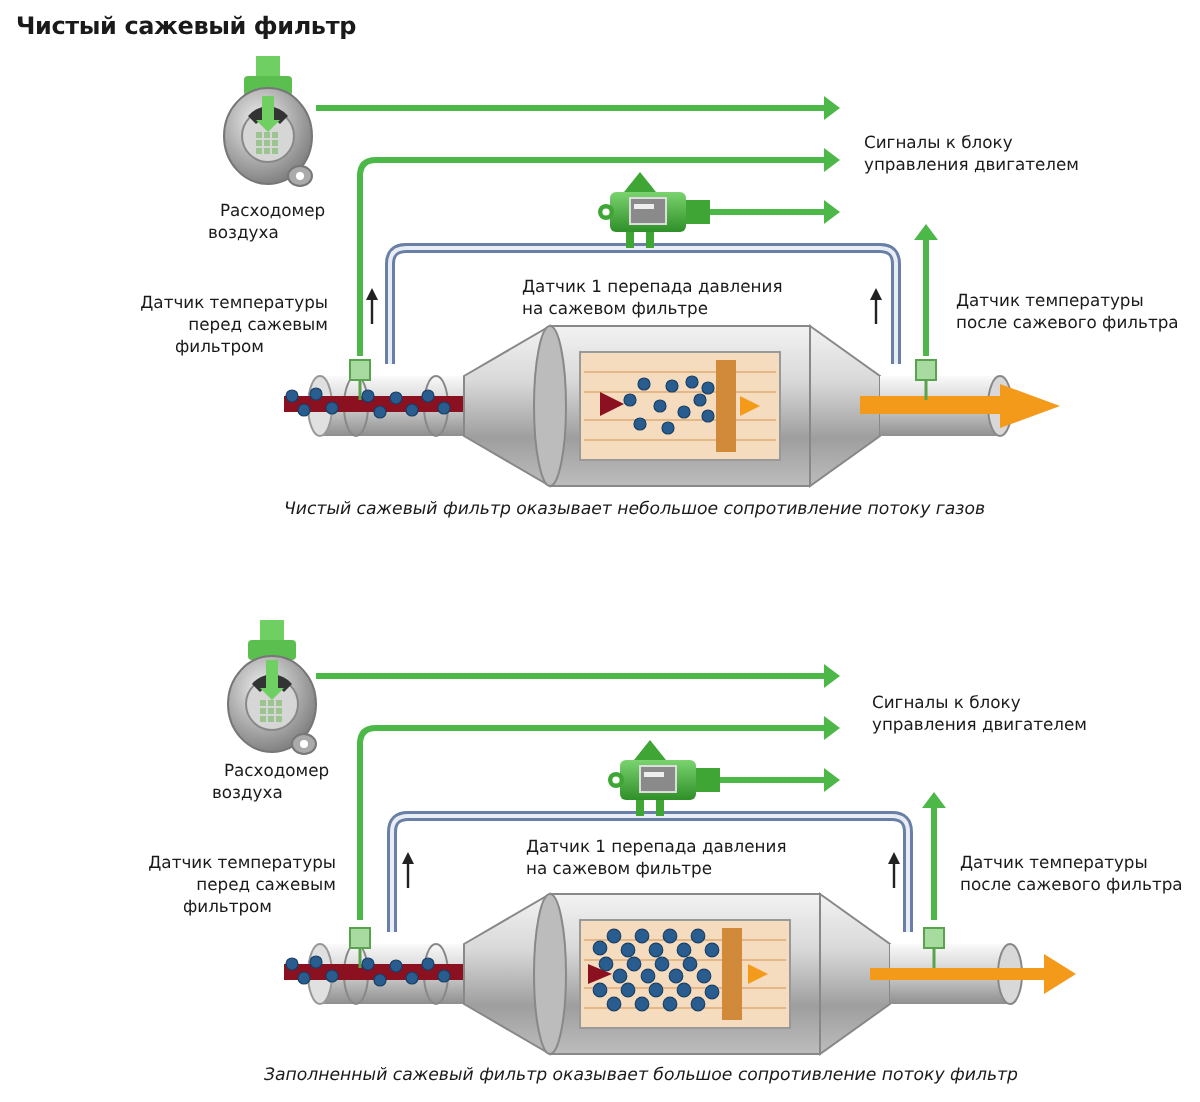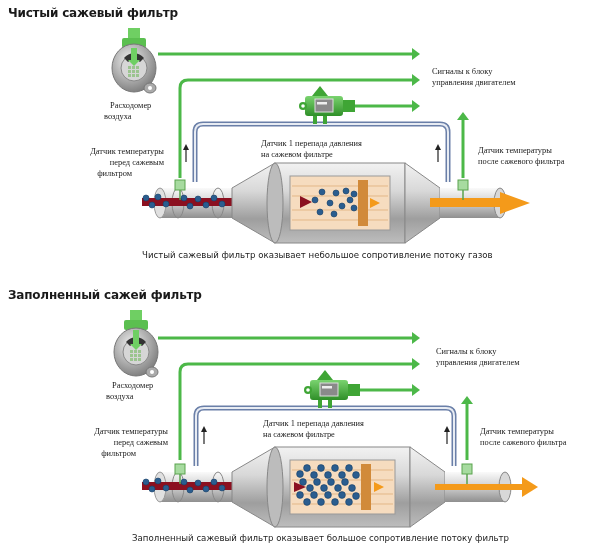--- a/index.html
+++ b/index.html
@@ -1,23 +1,23 @@
 <!DOCTYPE html>
 <html><head>
   <meta charset="utf-8">
   <style>
     html, body { margin: 0; padding: 0; background: #ffffff; }
     body { width: 600px; height: 551px; position: relative; overflow: hidden; font-family: "DejaVu Sans", sans-serif; color: #1a1a1a; }
     .panel { position: absolute; left: 0; width: 600px; height: 275px; }
     .panel-top { top: 0; }
     .panel-bottom { top: 276px; }
     .title { position: absolute; left: 8px; top: 6px; font-size: 12px; font-weight: bold; letter-spacing: -0.2px; }
-    .lbl { position: absolute; font-size: 8.4px; line-height: 11px; white-space: nowrap; font-family: Liberation Serif, serif; }
+    .lbl { position: absolute; font-size: 8.4px; line-height: 11px; white-space: nowrap; }
     .lbl.right { text-align: right; }
-    .caption { position: absolute; font-size: 8.6px; white-space: nowrap; }
+    .caption { position: absolute; font-size: 8.6px; white-space: nowrap; font-style: italic; }
     svg.diagram { position: absolute; left: 0; top: 0; width: 600px; height: 275px; }
   </style>
 </head>
 <body>
 
 <div class="panel panel-top">
   <svg class="diagram" viewBox="0 0 600 275">
     <defs>
       <linearGradient id="gCyl" x1="0" y1="0" x2="0" y2="1">
         <stop offset="0" stop-color="#f2f2f2"></stop>
@@ -344,21 +344,20 @@
       <rect x="505" y="208" width="20" height="6" fill="#f49a1a"></rect>
       <polygon points="522,201 538,211 522,221" fill="#f49a1a"></polygon>
     </g>
 
     <g>
       <rect x="462" y="188" width="10" height="10" fill="#a7dba0" stroke="#5aa34e"></rect>
       <line x1="467" y1="198" x2="467" y2="208" stroke="#5aa34e" stroke-width="1.5"></line>
     </g>
   </svg>
 
-  <div class="title" style="top:12px;">Заполненный сажей фильтр</div>
 
   <div class="lbl" style="left:106px; top:104px;">
     <div style="padding-left:6px">Расходомер</div>
     <div>воздуха</div>
   </div>
 
   <div class="lbl" style="left:436px; top:70px;">
     <div>Сигналы к блоку</div>
     <div>управления двигателем</div>
   </div>

